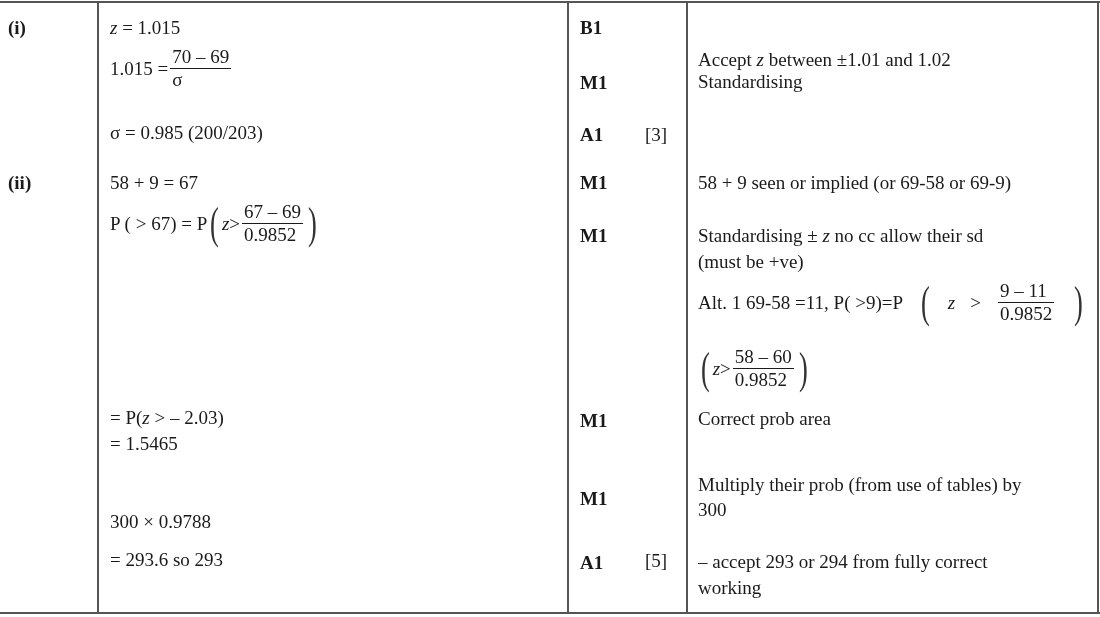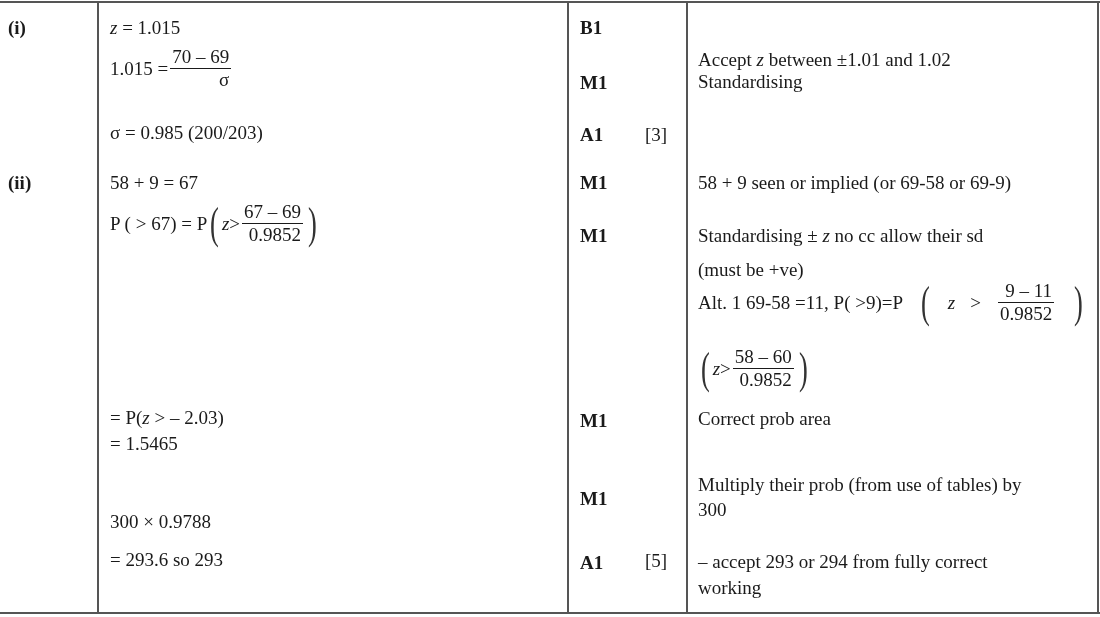--- a/index.html
+++ b/index.html
@@ -6,21 +6,21 @@
     body {
       width: 1100px; height: 617px; position: relative; overflow: hidden;
       font-family: "Liberation Serif", "DejaVu Serif", serif;
       color: #1a1a1a; font-size: 19px;
     }
     .hline { position: absolute; left: 0; right: 0; height: 2px; background: #555; }
     .vline { position: absolute; width: 2px; background: #555; top: 2px; height: 612px; }
     .t { position: absolute; white-space: nowrap; line-height: 22px; }
     .b { font-weight: bold; }
     i.v { font-style: italic; }
-    .frac { display: inline-block; vertical-align: middle; text-align: right; margin: 0 2px; }
+    .frac { display: inline-block; vertical-align: middle; text-align: left; margin: 0 2px; }
     .frac .num { display: block; padding: 0 2px; line-height: 22px; border-bottom: 1.5px solid #1a1a1a; }
     .frac .den { display: block; padding: 0 2px; line-height: 22px; }
     .paren { display: inline-block; vertical-align: middle; font-size: 44px; line-height: 44px; font-weight: 100; transform: scaleX(0.6); color: #333; }
     .mathrow { display: flex; align-items: center; }
   </style>
 </head>
 <body>
 
 <div class="hline" style="top:1px;"></div>
 <div class="hline" style="top:612px;"></div>
@@ -82,21 +82,21 @@
 <div class="t b" style="left:580px; top:225px;">M1</div>
 <div class="t b" style="left:580px; top:410px;">M1</div>
 <div class="t b" style="left:580px; top:488px;">M1</div>
 <div class="t b" style="left:580px; top:552px;">A1</div>
 <div class="t" style="left:645px; top:550px;">[5]</div>
 
 <div class="t" style="left:698px; top:172px;">58 + 9 seen or implied (or 69-58 or 69-9)</div>
 <div class="t" style="left:698px; top:225px;">
   <span>Standardising ± </span><i class="v">z</i><span> no cc allow their sd</span>
 </div>
-<div class="t" style="left:698px; top:251px;margin-top:8px;">(must be +ve)</div>
+<div class="t" style="left:698px; top:251px;">(must be +ve)</div>
 
 <div class="t mathrow" style="left:698px; top:280px;gap:15px;">
   <span>Alt. 1 69-58 =11, P( &gt;9)=P</span>
   <span class="paren">(</span>
   <i class="v">z</i>
   <span> &gt;</span>
   <span class="frac">
     <span class="num">9 – 11</span>
     <span class="den">0.9852</span>
   </span>

